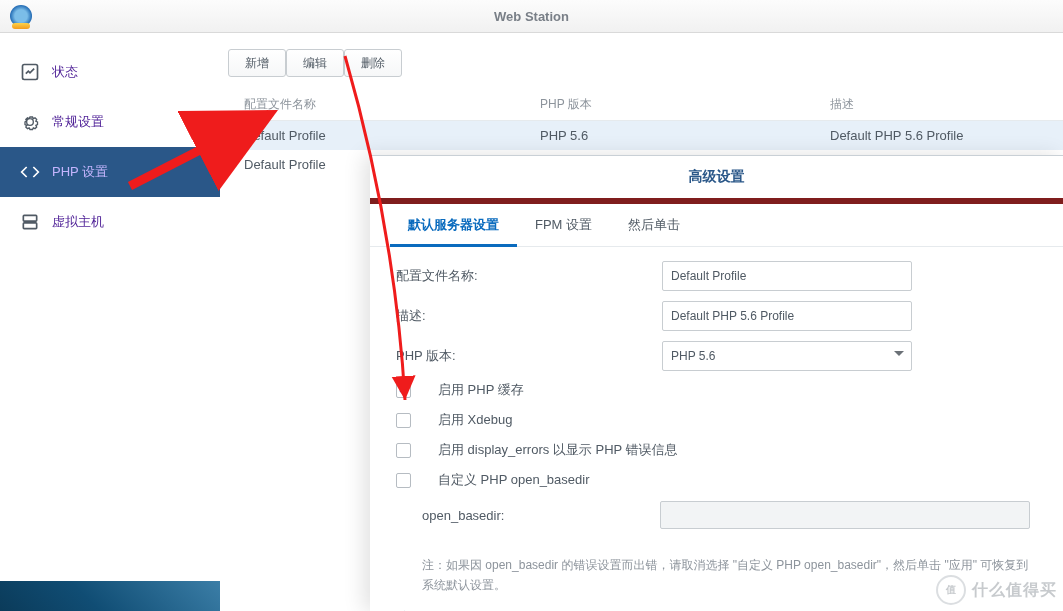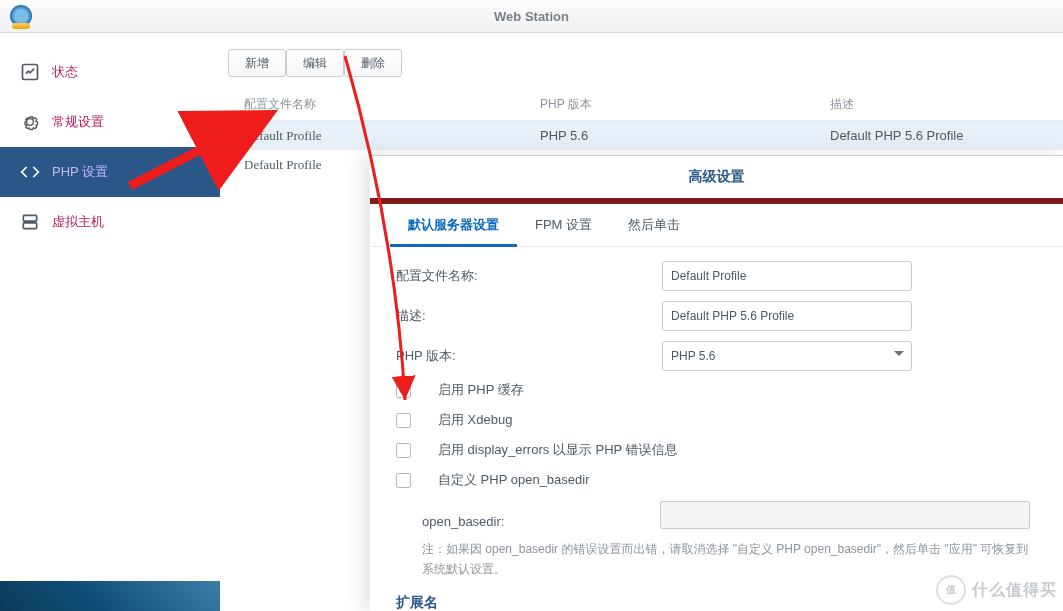--- a/index.html
+++ b/index.html
@@ -7,38 +7,38 @@
     
     .window { background: #fff; width: 1063px; height: 611px; }
     .titlebar { height: 33px; background: linear-gradient(#fcfcfc, #f1f1f1); border-bottom: 1px solid #d9d9d9; display: flex; align-items: center; position: relative; }
     .titlebar-icon { width: 22px; height: 22px; margin: 0 10px; background: radial-gradient(#7bbde8 40%, #216ab3 70%); border-radius: 50%; position: relative; }
     .titlebar-icon::after { content: ""; position: absolute; bottom: -2px; left: 2px; width: 18px; height: 6px; background: linear-gradient(#fdd24a, #f29b1d); border-radius: 3px; }
     .titlebar-title { position: absolute; left: 50%; transform: translateX(-50%); color: #797f87; font-size: 13px; font-weight: 600; }
     
     .body { display: flex; height: calc(100% - 33px); }
     
     .sidebar { width: 220px; padding-top: 14px; }
-    .sidebar-item { display: flex; align-items: center; height: 50px; padding-left: 20px; color: #be185d; cursor: pointer; gap: 12px; }
+    .sidebar-item { display: flex; align-items: center; height: 50px; padding-left: 20px; color: #4c1d95; cursor: pointer; gap: 12px; }
     .sidebar-item.active { background: #2a5788; color: #c4b5fd; }
     .sidebar-item .icon { width: 20px; height: 20px; display: flex; align-items: center; justify-content: center; }
     .sidebar-item svg { fill: #505a64; }
     .sidebar-item.active svg { fill: #fff; }
     .sidebar-label { font-size: 13px; }
     
     .main { flex: 1; padding: 16px 0 0 0; position: relative; }
     
     .toolbar { padding: 0 20px 12px 8px; display: flex; }
     .btn { border: 1px solid #c8cdd1; background: linear-gradient(#fff, #f6f7f8); height: 28px; padding: 0 16px; border-radius: 3px; color: #505a64; font-size: 12px; cursor: pointer; }
     
     .table { width: 100%; }
     .th-row, .td-row { display: flex; padding: 0 20px; }
     .th-row { border-bottom: 1px solid #e6eaed; height: 32px; align-items: center; color: #8d949c; font-size: 12px; }
     .td-row { height: 29px; align-items: center; font-size: 13px; color: #505a64; }
     .td-row.selected { background: #e7f0f9; }
-    .c1 { width: 300px; padding-left: 4px; font-family: Liberation Serif, serif; }
+    .c1 { width: 300px; padding-left: 4px; }
     .c2 { width: 290px; }
     .c3 { flex: 1; }
     
     .dialog { position: absolute; left: 370px; top: 155px; width: 693px; height: 456px; background: #fff; box-shadow: -6px 0 20px rgba(0,0,0,0.12); border-top: 1px solid #c9d0d6; }
     .dialog-title { text-align: center; color: #2a5788; font-weight: 700; padding: 12px 0; font-size: 14px; border-bottom: 6px solid #7f1d1d; }
     
     .tabs { display: flex; border-bottom: 1px solid #e6eaed; padding: 0 20px; }
     .tab { padding: 12px 18px; font-size: 13px; color: #505a64; cursor: pointer; position: relative; }
     .tab.active { color: #0a6bbe; font-weight: 600; }
     .tab.active::after { content: ""; position: absolute; left: 0; right: 0; bottom: -1px; height: 3px; background: #0a6bbe; }
@@ -49,21 +49,21 @@
     .form-input { flex: 0 0 250px; height: 30px; border: 1px solid #c8cdd1; padding: 0 8px; font-size: 12px; color: #505a64; border-radius: 2px; }
     .form-select { flex: 0 0 250px; position: relative; }
     .form-select .form-input { width: 100%; }
     .form-select .chev { position: absolute; right: 8px; top: 50%; transform: translateY(-50%); border: 5px solid transparent; border-top-color: #6b7177; }
     
     .check-row { display: flex; align-items: center; margin-bottom: 12px; gap: 27px; }
     .checkbox { width: 15px; height: 15px; border: 1px solid #b6bcc2; border-radius: 2px; display: flex; align-items: center; justify-content: center; background: #fff; cursor: pointer; flex-shrink: 0; }
     .checkbox.checked svg { display: block; }
     .checkbox svg { display: none; width: 11px; height: 11px; fill: #0a6bbe; }
     .check-label { font-size: 13px; color: #505a64; }
-    .sub-row { padding-left: 26px; display: flex; align-items: flex-end; margin-bottom: 10px; }
+    .sub-row { padding-left: 26px; display: flex; align-items: center; margin-bottom: 26px; }
     .sub-label { width: 238px; font-size: 13px; color: #505a64; }
     .sub-input { flex: 1; max-width: 370px; height: 28px; border: 1px solid #c8cdd1; background: #f2f4f5; border-radius: 2px; }
     .hint { padding-left: 26px; font-size: 12px; color: #8d949c; line-height: 1.7; margin-bottom: 14px; }
     
     .ext-title { font-size: 14px; font-weight: 700; color: #2a5788; margin: 6px 0 10px 0; }
     
     .arrow-annotation { position: absolute; pointer-events: none; z-index: 100; }
     
     .watermark { position: absolute; right: 6px; bottom: 6px; display: flex; align-items: center; gap: 6px; opacity: 0.55; z-index: 200; color: #9aa0a6; }
     .wm-circle { width: 30px; height: 30px; border-radius: 50%; border: 2px solid #bfc4c9; display: flex; align-items: center; justify-content: center; font-size: 10px; font-weight: 700; }

